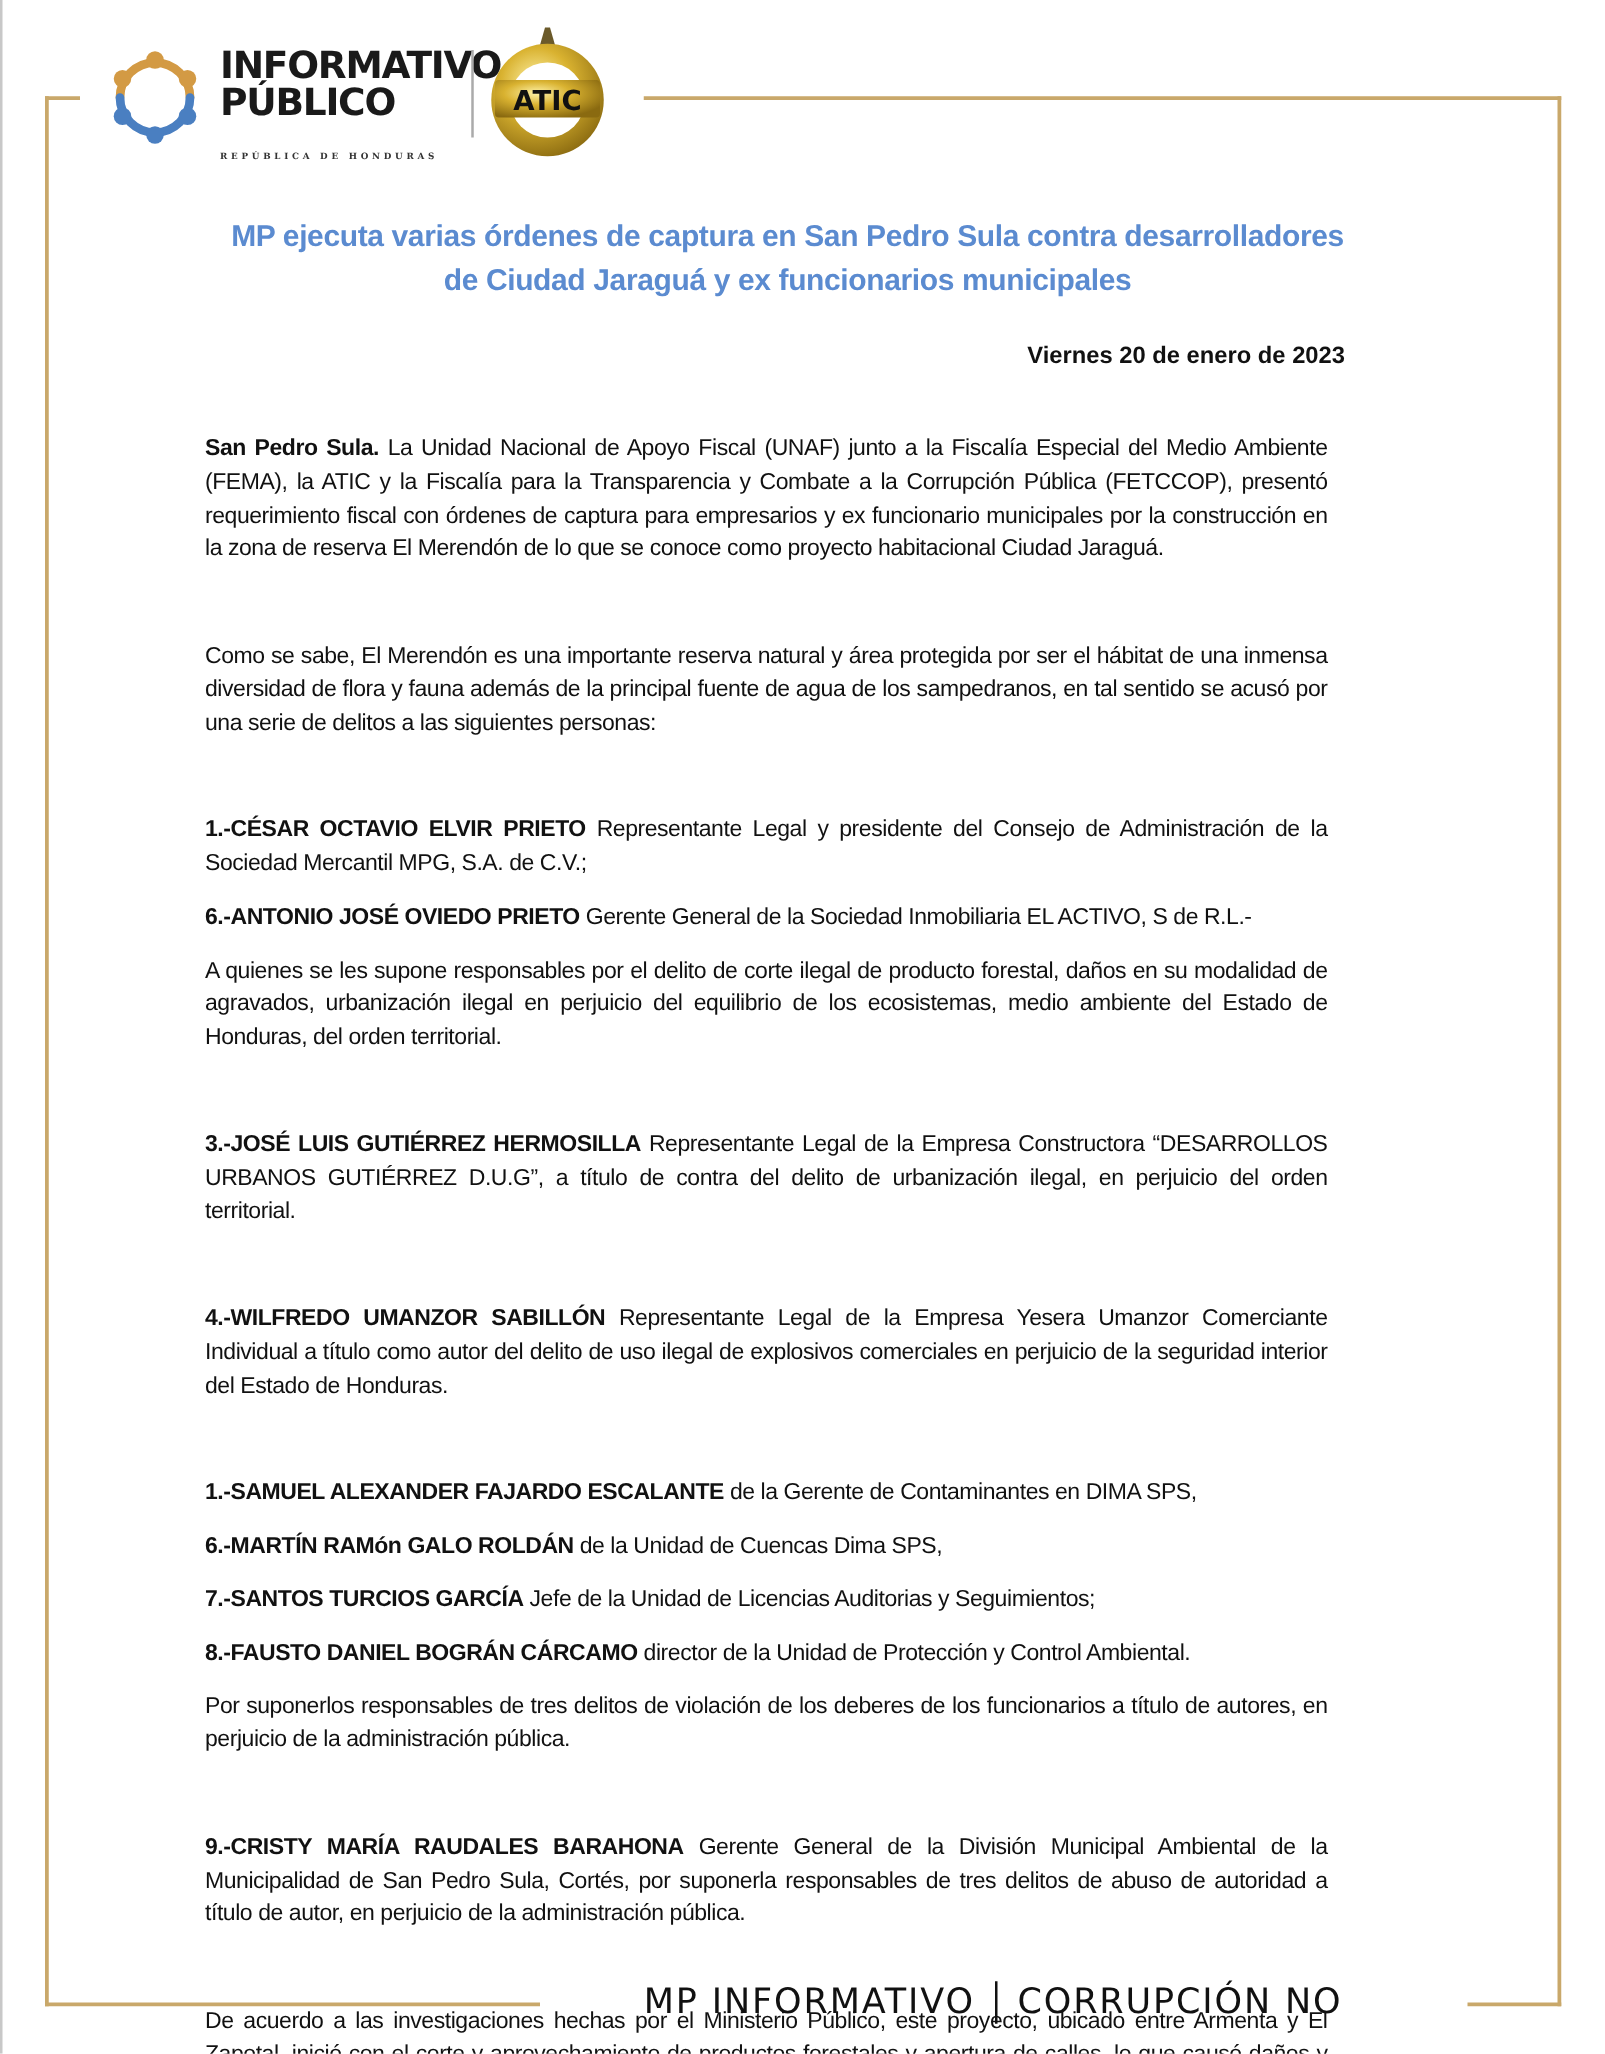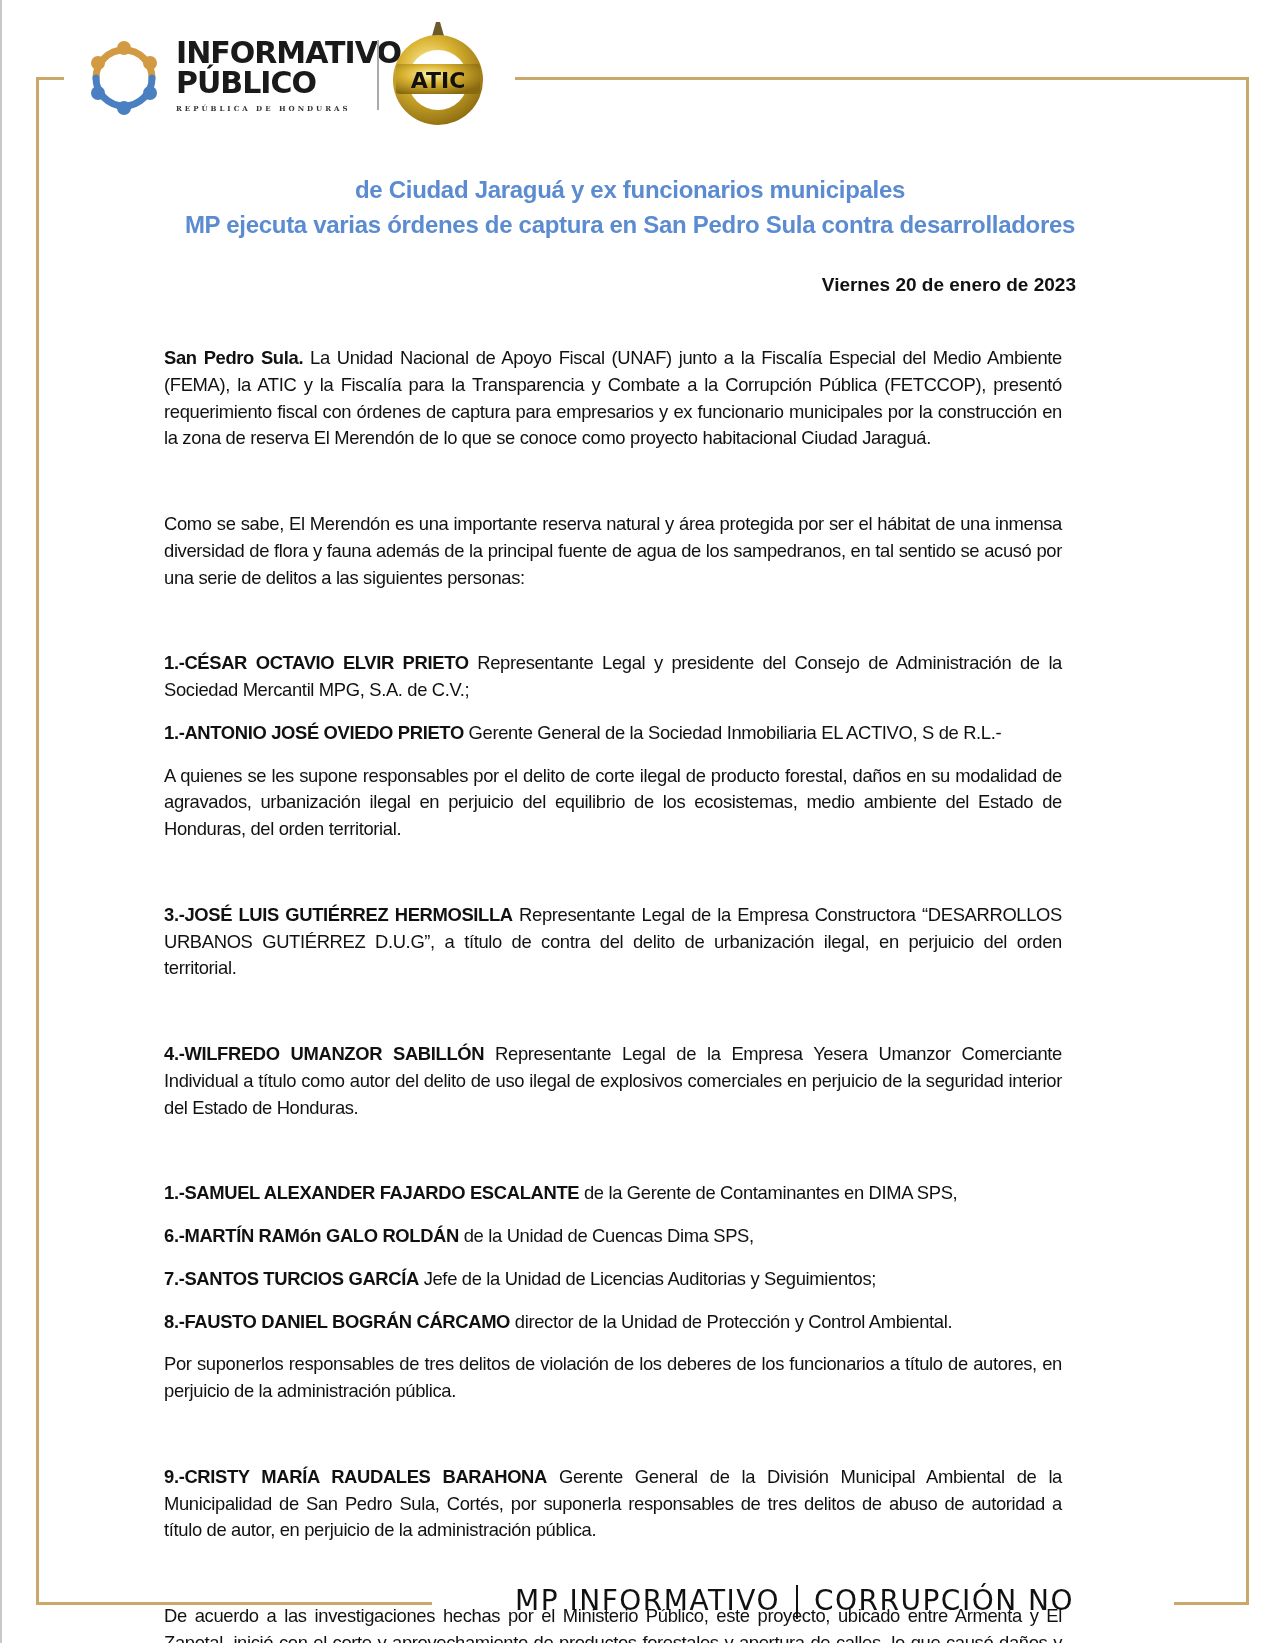--- a/index.html
+++ b/index.html
@@ -11,21 +11,21 @@
   .f-top-right { left: 515px; top: 77px; width: 734px; height: 3px; }
   .f-left { left: 36px; top: 77px; width: 3px; height: 1528px; }
   .f-right { left: 1246px; top: 77px; width: 3px; height: 1528px; }
   .f-bottom-left { left: 36px; top: 1602px; width: 396px; height: 3px; }
   .f-bottom-right { left: 1174px; top: 1602px; width: 75px; height: 3px; }
 
   .mp-logo { position: absolute; left: 84px; top: 38px; width: 80px; height: 80px; }
   .mp-wordmark { position: absolute; left: 176px; top: 38px; }
   .mp-line1, .mp-line2 { font-family: "DejaVu Sans", sans-serif; font-weight: bold; font-size: 30px;
          line-height: 30px; letter-spacing: -1px; color: #1a1a1a; }
-  .mp-sub { font-family: "DejaVu Serif", serif; font-size: 7px; letter-spacing: 3px; color: #333; margin-top: 6px; font-weight: bold; }
+  .mp-sub { font-family: "DejaVu Serif", serif; font-size: 7px; letter-spacing: 3px; color: #333; margin-top: 22px; font-weight: bold; }
   .logo-divider { position: absolute; left: 377px; top: 40px; width: 2px; height: 70px; background: #aaa; }
   .atic-logo { position: absolute; left: 388px; top: 18px; width: 100px; height: 110px; }
 
   .title { position: absolute; left: 140px; top: 172px; width: 980px; text-align: center;
            color: #5b8bd0; font-weight: bold; font-size: 24px; line-height: 35px; letter-spacing: -0.3px; }
   .date { position: absolute; right: 208px; top: 274px; font-weight: bold; font-size: 19px; color: #111; }
 
   .body { position: absolute; left: 148px; top: 329px; width: 930px; font-size: 18.4px; line-height: 26.8px;
           text-align: justify; letter-spacing: -0.35px; }
   .body p { margin: 16px; }
@@ -77,33 +77,33 @@
     </radialGradient>
   </defs>
   <path d="M44 18 L48 4 L52 4 L56 18 Z" fill="#6b5a2a"></path>
   <circle cx="50" cy="62" r="45" fill="url(#g1)"></circle>
   <circle cx="50" cy="62" r="30" fill="#ffffff"></circle>
   <rect x="8" y="46" width="84" height="30" rx="3" fill="url(#g1)"></rect>
   <text x="50" y="70" text-anchor="middle" font-family="DejaVu Sans, sans-serif" font-weight="bold" font-size="22" fill="#111">ATIC</text>
 </svg>
 
 <div class="title">
+  <div>MP ejecuta varias órdenes de captura en San Pedro Sula contra desarrolladores</div>
   <div>de Ciudad Jaraguá y ex funcionarios municipales</div>
-  <div>MP ejecuta varias órdenes de captura en San Pedro Sula contra desarrolladores</div>
 </div>
 
 <div class="date">Viernes 20 de enero de 2023</div>
 
 <div class="body">
   <p><span class="b">San Pedro Sula.</span><span>  La Unidad Nacional de Apoyo Fiscal (UNAF) junto a la Fiscalía Especial del Medio Ambiente (FEMA), la ATIC y la Fiscalía para la Transparencia y Combate a la Corrupción Pública (FETCCOP), presentó requerimiento fiscal con órdenes de captura para empresarios y ex funcionario municipales por la construcción en la zona de reserva El Merendón de lo que se conoce como proyecto habitacional Ciudad Jaraguá.</span></p>
   <div class="gap"></div>
   <p>Como se sabe, El Merendón es una importante reserva natural y área protegida por ser el hábitat de una inmensa diversidad de flora y fauna además de la principal fuente de agua de los sampedranos, en tal sentido se acusó por una serie de delitos a las siguientes personas:</p>
   <div class="gap"></div>
   <p><span class="b">1.-CÉSAR OCTAVIO ELVIR PRIETO</span><span> Representante Legal y presidente del Consejo de Administración de la Sociedad Mercantil MPG, S.A. de C.V.;</span></p>
-  <p><span class="b">1.-ANTONIO JOSÉ OVIEDO PRIETO</span><span> Gerente General de la Sociedad Inmobiliaria EL ACTIVO, S de R.L.-</span></p>
+  <p><span class="b">6.-ANTONIO JOSÉ OVIEDO PRIETO</span><span> Gerente General de la Sociedad Inmobiliaria EL ACTIVO, S de R.L.-</span></p>
   <p>A quienes se les supone responsables por el delito de corte ilegal de producto forestal, daños en su modalidad de agravados, urbanización ilegal en perjuicio del equilibrio de los ecosistemas, medio ambiente del Estado de Honduras, del orden territorial.</p>
   <div class="gap"></div>
   <p><span class="b">3.-JOSÉ LUIS GUTIÉRREZ HERMOSILLA</span><span> Representante Legal de la Empresa Constructora “DESARROLLOS URBANOS GUTIÉRREZ D.U.G”, a título de contra del delito de urbanización ilegal, en perjuicio del orden territorial.</span></p>
   <div class="gap"></div>
   <p><span class="b">4.-WILFREDO UMANZOR SABILLÓN</span><span> Representante Legal de la Empresa Yesera Umanzor Comerciante Individual a título como autor del delito de uso ilegal de explosivos comerciales en perjuicio de la seguridad interior del Estado de Honduras.</span></p>
   <div class="gap"></div>
   <p><span class="b">1.-SAMUEL ALEXANDER FAJARDO ESCALANTE</span><span> de la Gerente de Contaminantes en DIMA SPS,</span></p>
   <p><span class="b">6.-MARTÍN RAMón GALO ROLDÁN</span><span> de la Unidad de Cuencas Dima SPS,</span></p>
   <p><span class="b">7.-SANTOS TURCIOS GARCÍA</span><span> Jefe de la Unidad de Licencias Auditorias y Seguimientos;</span></p>
   <p><span class="b">8.-FAUSTO DANIEL BOGRÁN CÁRCAMO</span><span> director de la Unidad de Protección y Control Ambiental.</span></p>

